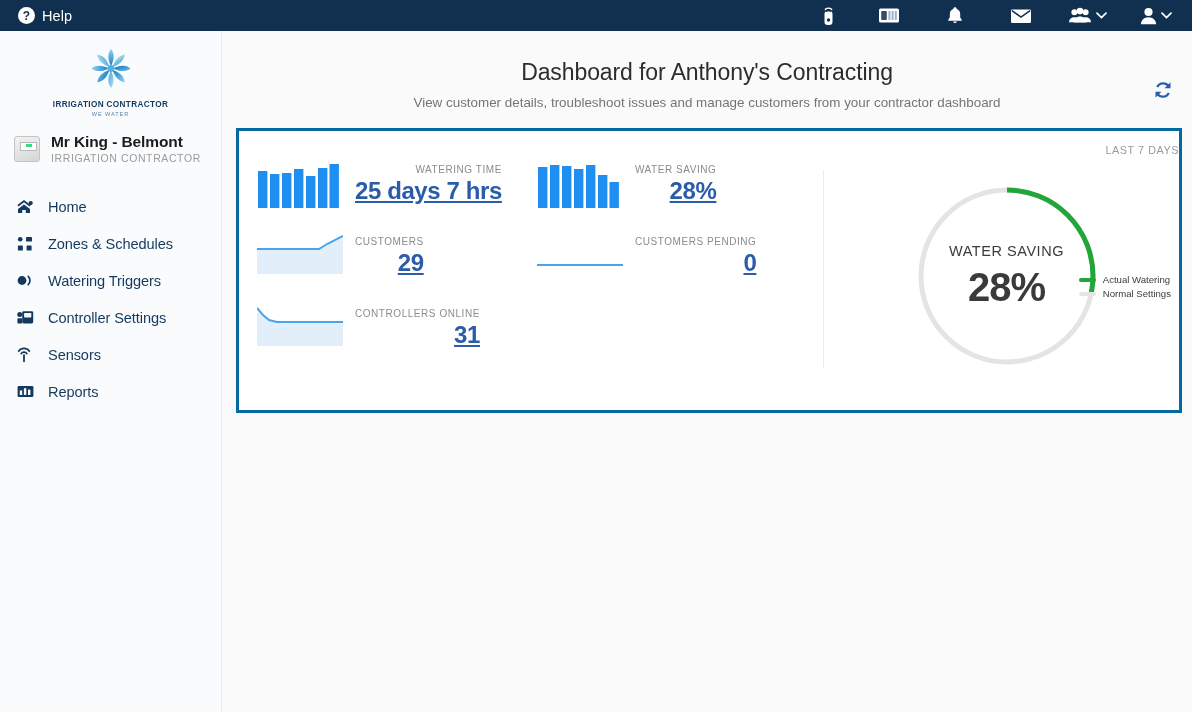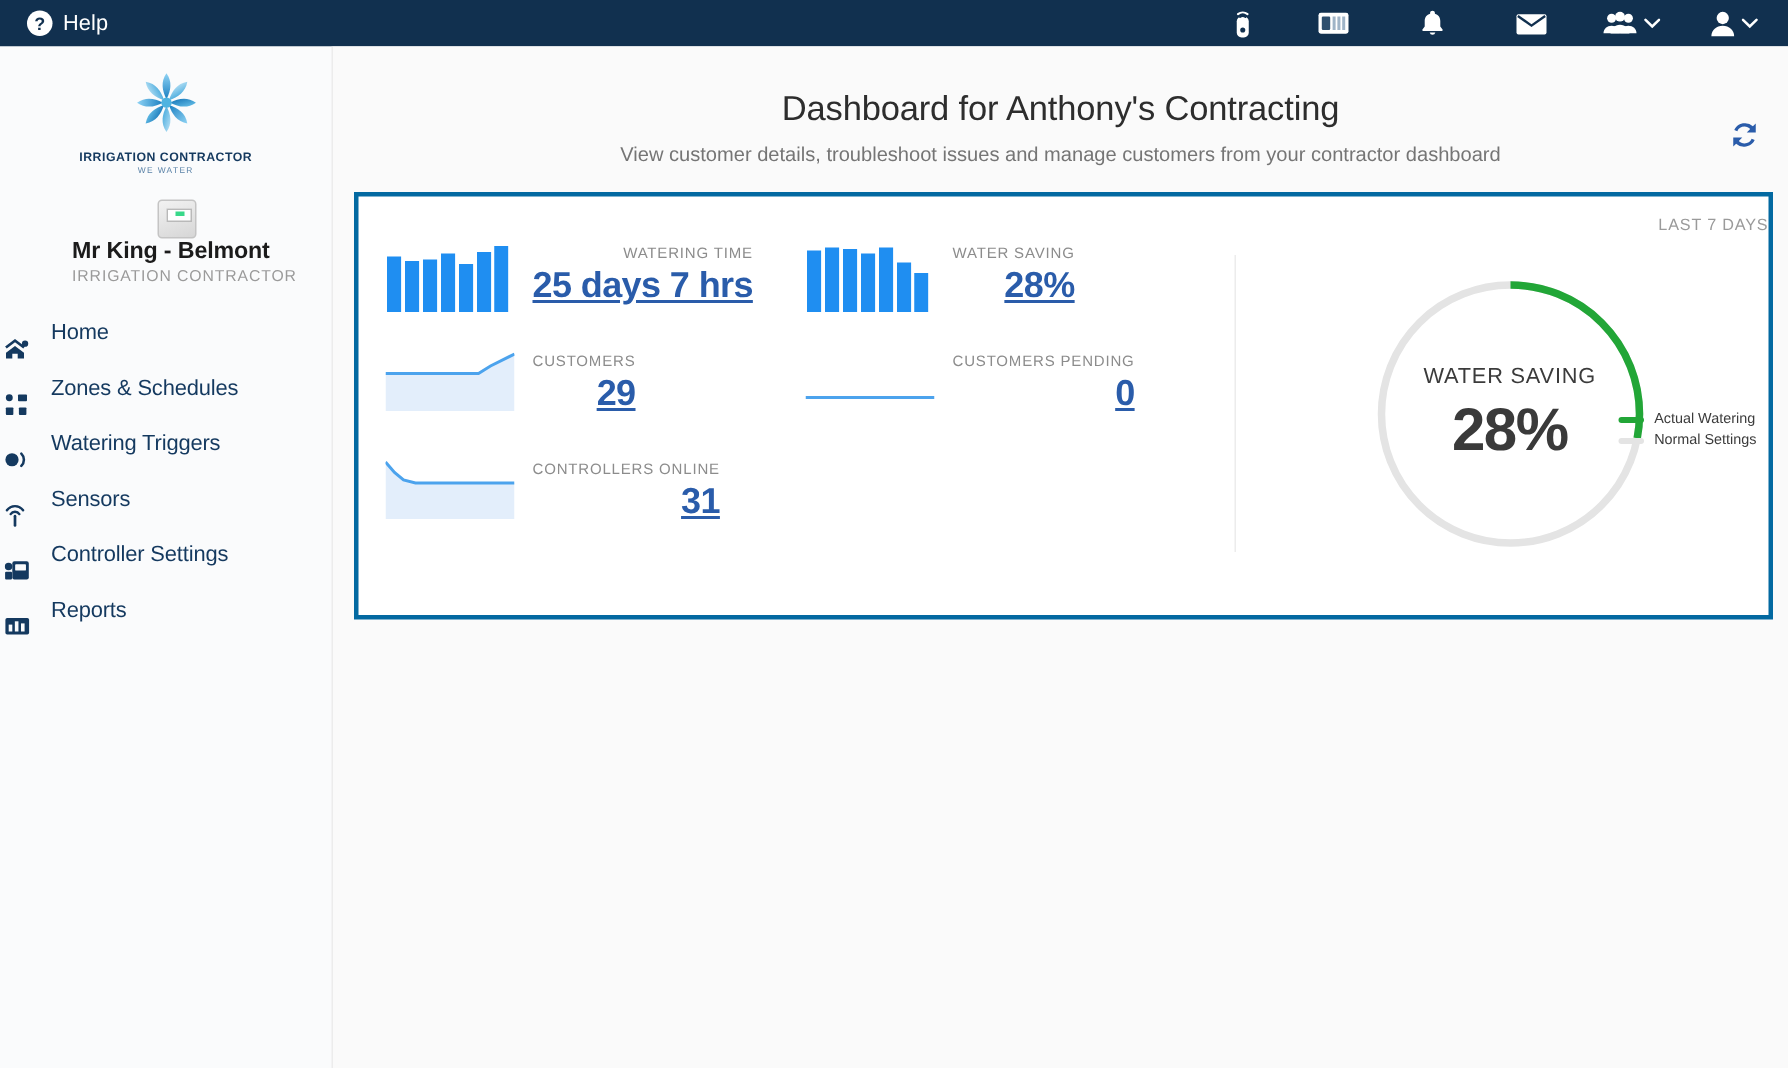--- a/index.html
+++ b/index.html
@@ -62,21 +62,20 @@
   }
   .logo-tag {
     margin-top: 2px;
     font-size: 5.6px; letter-spacing: .9px;
     color: #5b83a8;
   }
 
   .profile {
     display: flex; align-items: center;
     margin: 16px 0 0 14px;
-    flex-direction: column;
   }
   .avatar {
     width: 26px; height: 26px;
     border-radius: 3px;
     background: linear-gradient(160deg,#f2f2f2 0%,#d6d6d6 100%);
     border: 1px solid #c4c4c4;
     position: relative; flex: none;
   }
   .avatar::before {
     content: ""; position: absolute;
@@ -93,22 +92,22 @@
     font-size: 15.5px; font-weight: bold; color: #1b1b1b;
     letter-spacing: -.1px;
   }
   .profile-role {
     font-size: 10.5px; color: #9a9a9a; letter-spacing: .6px;
     margin-top: 1px;
   }
 
   .nav { margin-top: 24px; }
   .nav-item {
-    display: flex; 
-    height: 37px; padding-left: 3px;
+    display: flex; align-items: center;
+    height: 37px; padding-left: 17px;
     cursor: pointer;
   }
   .nav-icon {
     width: 22px; display: flex; align-items: center; justify-content: flex-start;
     color: #14395f; flex: none;
   }
   .nav-label {
     margin-left: 9px;
     font-size: 14.6px; color: #14395f; letter-spacing: -.1px;
   }
@@ -383,39 +382,39 @@
         <svg width="18" height="11" viewBox="0 0 18 11" fill="#14395f">
           <circle cx="5" cy="5.5" r="4.4"></circle>
           <path d="M11.2 1.4a5.7 5.7 0 0 1 0 8.2" stroke="#14395f" stroke-width="1.7" fill="none" stroke-linecap="round"></path>
         </svg>
       </span>
       <span class="nav-label">Watering Triggers</span>
     </div>
 
     <div class="nav-item">
       <span class="nav-icon">
-        <svg width="14" height="16" viewBox="0 0 14 16" fill="none">
-          <path d="M1.6 4.2a6.6 6.6 0 0 1 10.8 0" stroke="#14395f" stroke-width="1.6" stroke-linecap="round"></path>
-          <path d="M4.1 6.7a3.5 3.5 0 0 1 5.8 0" stroke="#14395f" stroke-width="1.6" stroke-linecap="round"></path>
-          <rect x="6.1" y="7.2" width="1.8" height="8" rx="0.9" fill="#14395f"></rect>
-        </svg>
-      </span>
-      <span class="nav-label">Sensors</span>
-    </div>
-
-    <div class="nav-item">
-      <span class="nav-icon">
         <svg width="17" height="15" viewBox="0 0 17 15" fill="#14395f">
           <rect x="5.2" y="1.2" width="11" height="12.2" rx="1.4"></rect>
           <rect x="7.1" y="3.1" width="7.2" height="4.3" rx="0.6" fill="#fafbfc"></rect>
           <circle cx="2.7" cy="4.6" r="2.5"></circle>
           <rect x="0.4" y="8.2" width="4.6" height="5.2" rx="0.7"></rect>
         </svg>
       </span>
       <span class="nav-label">Controller Settings</span>
+    </div>
+
+    <div class="nav-item">
+      <span class="nav-icon">
+        <svg width="14" height="16" viewBox="0 0 14 16" fill="none">
+          <path d="M1.6 4.2a6.6 6.6 0 0 1 10.8 0" stroke="#14395f" stroke-width="1.6" stroke-linecap="round"></path>
+          <path d="M4.1 6.7a3.5 3.5 0 0 1 5.8 0" stroke="#14395f" stroke-width="1.6" stroke-linecap="round"></path>
+          <rect x="6.1" y="7.2" width="1.8" height="8" rx="0.9" fill="#14395f"></rect>
+        </svg>
+      </span>
+      <span class="nav-label">Sensors</span>
     </div>
 
     <div class="nav-item">
       <span class="nav-icon">
         <svg width="17" height="13" viewBox="0 0 17 13" fill="#14395f">
           <rect x="0.6" y="1" width="15.8" height="11" rx="1.2"></rect>
           <rect x="2.8" y="5.4" width="2.4" height="4.6" fill="#fafbfc"></rect>
           <rect x="6.9" y="3.2" width="2.4" height="6.8" fill="#fafbfc"></rect>
           <rect x="11" y="4.6" width="2.4" height="5.4" fill="#fafbfc"></rect>
         </svg>

